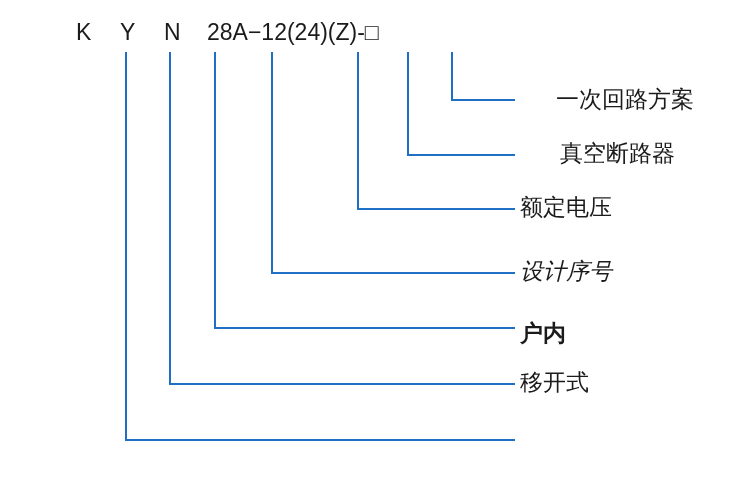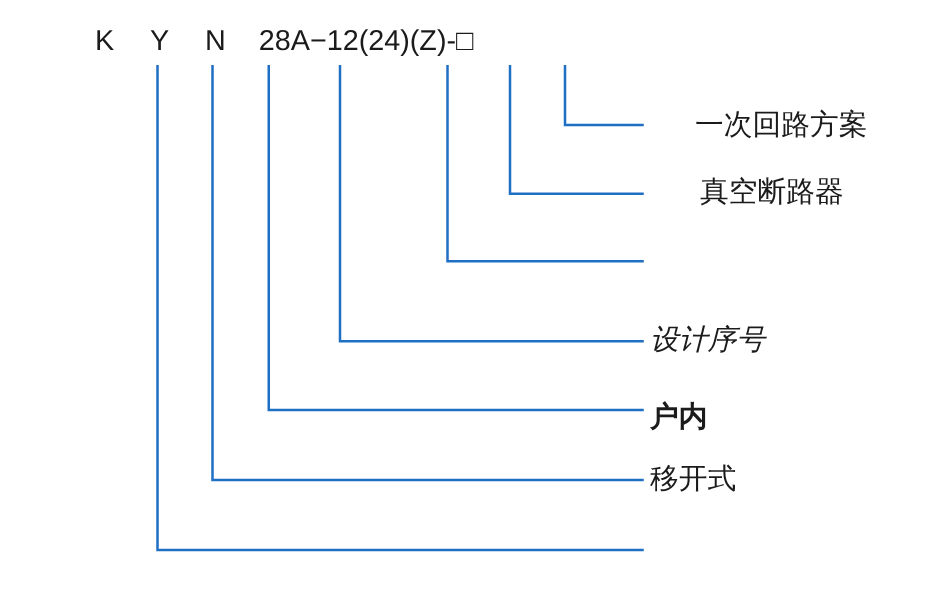--- a/index.html
+++ b/index.html
@@ -63,17 +63,18 @@
     </g>
   </svg>
 
   <div class="code-char" style="left:76px; top:21px;">K</div>
   <div class="code-char" style="left:120px; top:21px;">Y</div>
   <div class="code-char" style="left:164px; top:21px;">N</div>
   <div class="code-char" style="left:207px; top:21px;">28A−12(24)(Z)-□</div>
 
   <div class="label" style="left:520px; top:88px;margin-left:36px;">一次回路方案</div>
   <div class="label" style="left:520px; top:142px;margin-left:40px;">真空断路器</div>
+  <div class="label" style="left:520px; top:196px;">额定电压</div>
   <div class="label" style="left:520px; top:260px;font-style:italic;">设计序号</div>
   <div class="label" style="left:520px; top:322px;font-weight:bold;">户内</div>
   <div class="label" style="left:520px; top:371px;">移开式</div>
 
 </div>
 
 </body></html>

